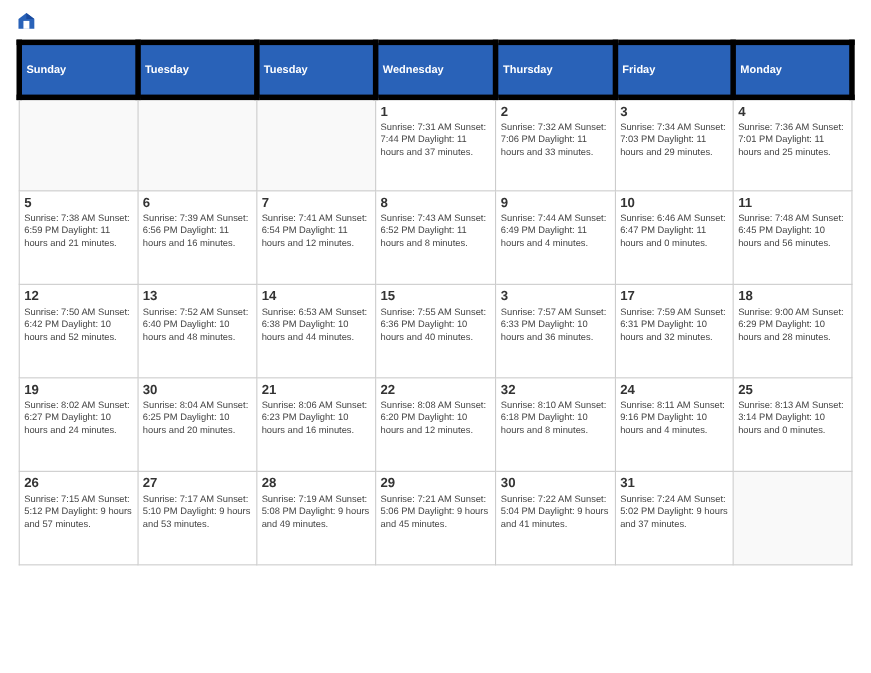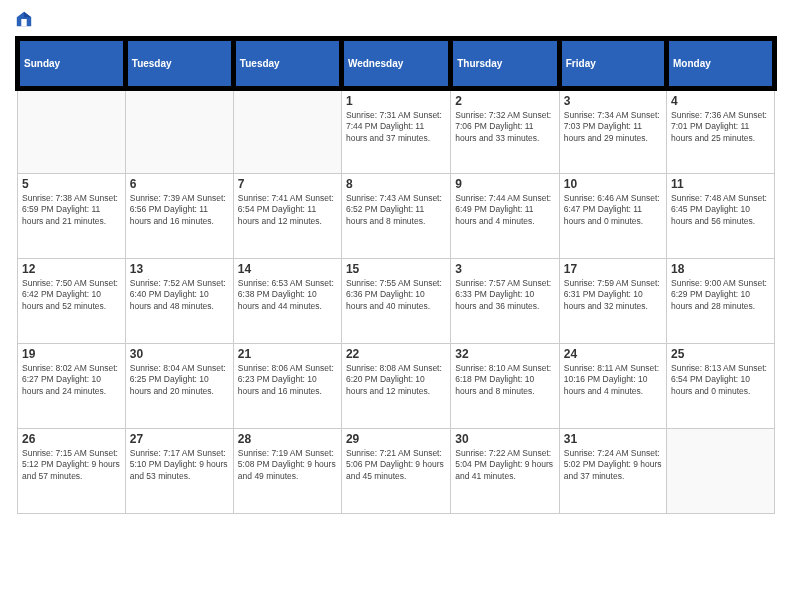--- a/index.html
+++ b/index.html
@@ -291,28 +291,28 @@
           <td>
             <div class="day-number">32</div>
             <div class="day-info">Sunrise: 8:10 AM
 Sunset: 6:18 PM
 Daylight: 10 hours
 and 8 minutes.</div>
           </td>
           <td>
             <div class="day-number">24</div>
             <div class="day-info">Sunrise: 8:11 AM
-Sunset: 10:16 PM
+Sunset: 9:16 PM
 Daylight: 10 hours
 and 4 minutes.</div>
           </td>
           <td>
             <div class="day-number">25</div>
             <div class="day-info">Sunrise: 8:13 AM
-Sunset: 6:54 PM
+Sunset: 3:14 PM
 Daylight: 10 hours
 and 0 minutes.</div>
           </td>
         </tr>
         <tr>
           <td>
             <div class="day-number">26</div>
             <div class="day-info">Sunrise: 7:15 AM
 Sunset: 5:12 PM
 Daylight: 9 hours

